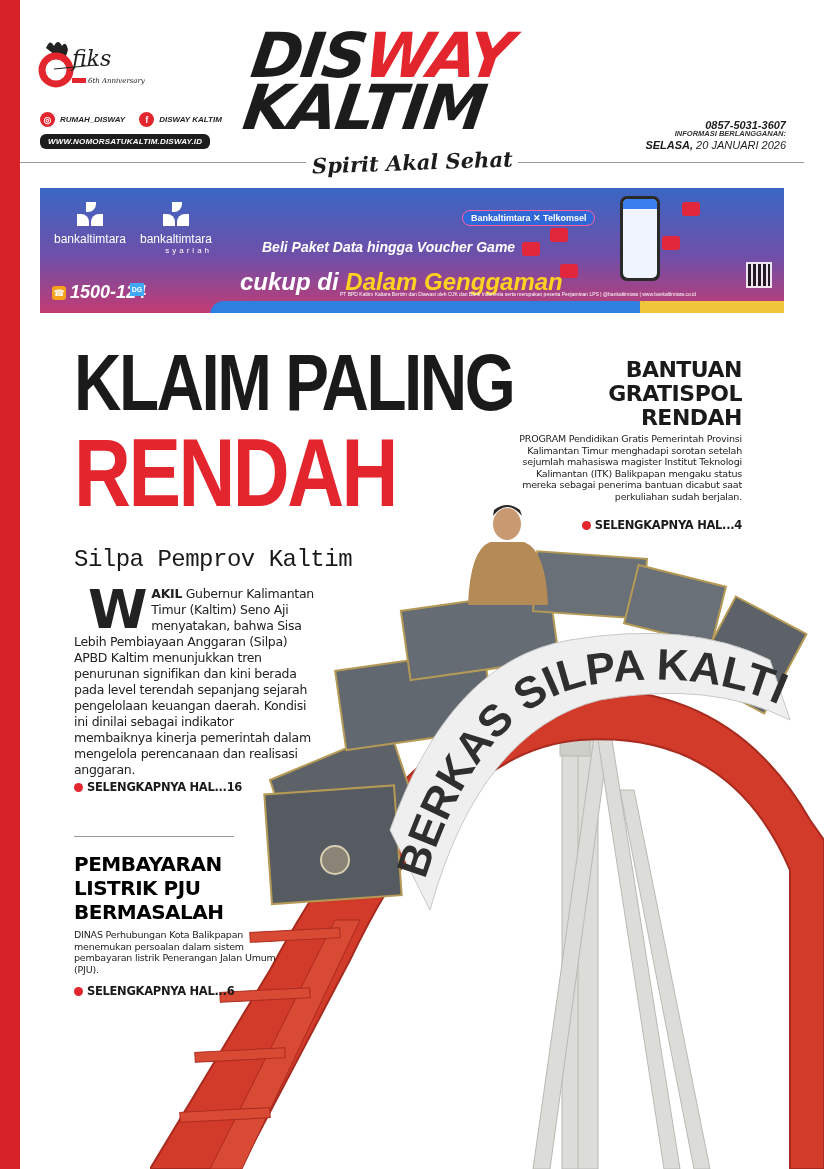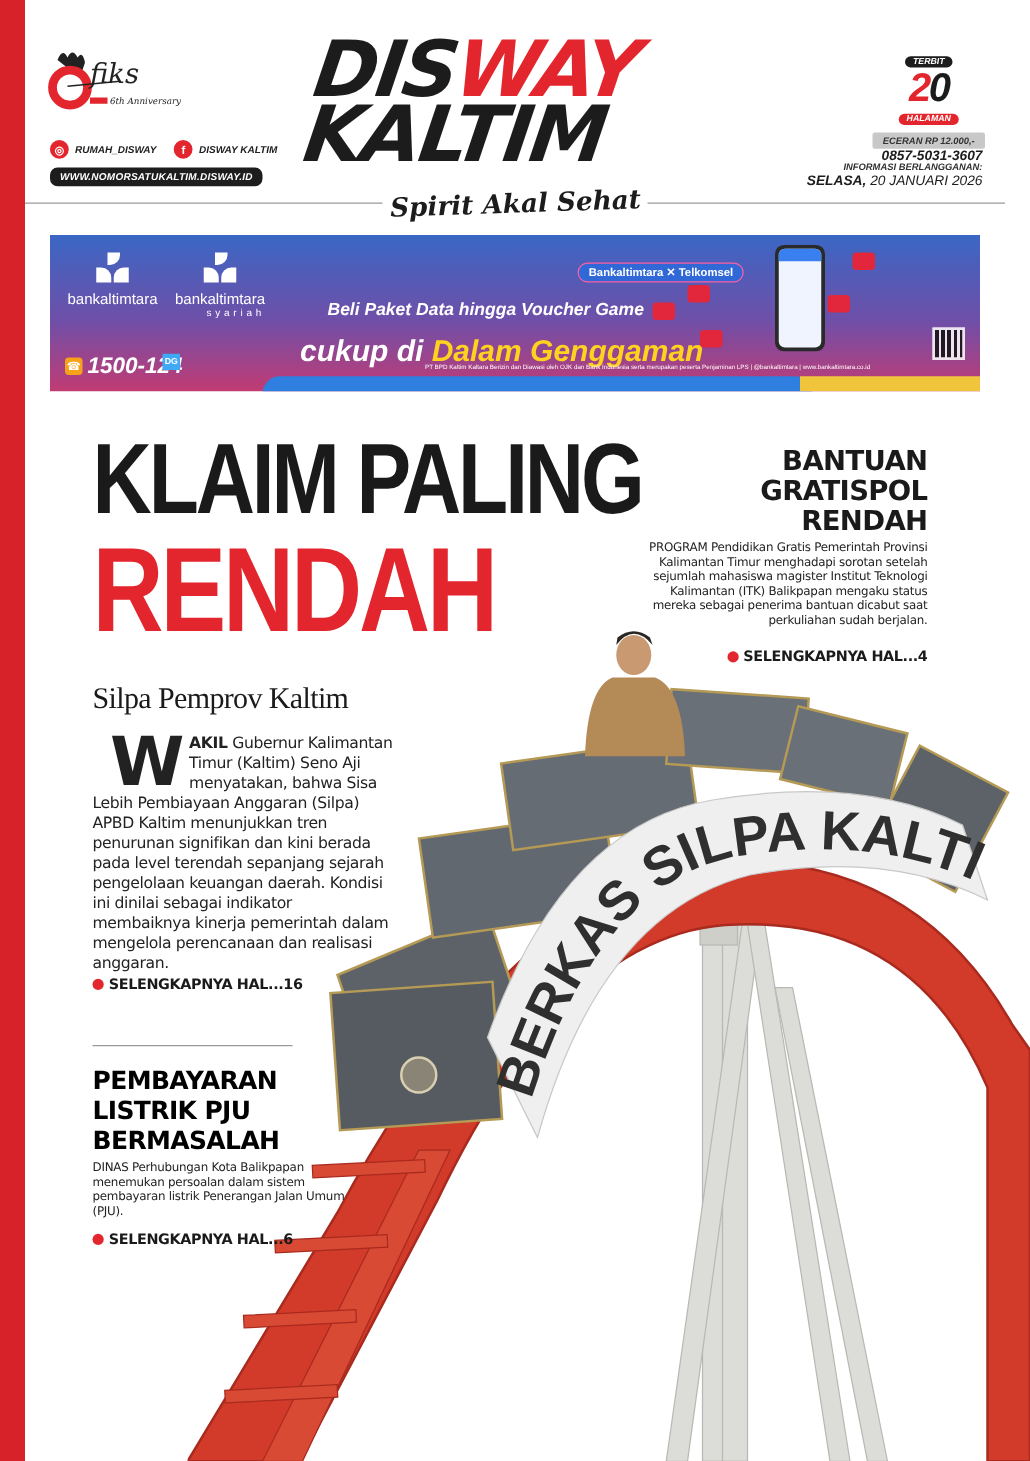--- a/index.html
+++ b/index.html
@@ -59,21 +59,21 @@
   .ad-dg { position: absolute; left: 90px; top: 95px; width: 14px; height: 13px; background: #3fa9f5; color: #fff; font-size: 7px; font-weight: bold; display: flex; align-items: center; justify-content: center; }
   .ad-foot { position: absolute; left: 300px; top: 103px; font-size: 5px; color: #fff; white-space: nowrap; }
   .ad-wave { position: absolute; left: 170px; top: 113px; width: 440px; height: 20px; background: #2f7fe0; border-radius: 14px 14px 0 0; }
   .ad-wave2 { position: absolute; left: 600px; top: 113px; width: 150px; height: 12px; background: #f0c53b; }
   .ad-qr { position: absolute; left: 706px; top: 74px; width: 26px; height: 26px; background:
       repeating-linear-gradient(90deg,#111 0 3px,#fff 3px 5px), #fff; opacity: .85; border: 2px solid #fff; }
 
   
   .headline1 { position: absolute; left: 74px; top: 345px; font-family: "Liberation Sans", sans-serif; font-weight: bold; font-size: 80px; line-height: 76px; color: #1a1a1a; letter-spacing: -3px; transform: scaleX(0.82); transform-origin: left top; white-space: nowrap; }
   .headline2 { position: absolute; left: 74px; top: 425px; font-family: "Liberation Sans", sans-serif; font-weight: bold; font-size: 96px; line-height: 96px; color: #e3262d; letter-spacing: -3px; transform: scaleX(0.82); transform-origin: left top; white-space: nowrap; }
-  .subhead { position: absolute; left: 74px; top: 546px; font-size: 24px; color: #1a1a1a; font-family: Liberation Serif, serif; font-weight: normal; letter-spacing: -0.5px; }
+  .subhead { position: absolute; left: 74px; top: 546px; font-size: 24px; color: #1a1a1a; font-family: Liberation Mono, monospace; font-weight: normal; letter-spacing: -0.5px; }
 
   .lead { position: absolute; left: 74px; top: 586px; width: 240px; font-size: 12.5px; line-height: 16px; color: #222; font-family: "DejaVu Sans", sans-serif; letter-spacing: -0.3px; }
   .dropcap { float: left; font-size: 54px; line-height: 44px; font-weight: bold; margin: 2px 4px 0 14px; font-family: "DejaVu Sans", sans-serif; }
   .lead b { font-weight: bold; }
 
   .readmore { display: flex; align-items: center; gap: 4px; font-size: 11.5px; font-weight: bold; color: #1a1a1a; font-family: "DejaVu Sans", sans-serif; letter-spacing: -0.3px; }
   .readmore .dot { width: 9px; height: 9px; border-radius: 50%; background: #e3262d; }
   .rm-main { position: absolute; left: 74px; top: 780px; }
 
   .divider { position: absolute; left: 74px; top: 836px; width: 160px; height: 1px; background: #9a9a9a; }
@@ -122,26 +122,20 @@
     </div>
     <div class="brand-line2">KALTIM</div>
   </div>
 
   <div class="tagline-row">
     <div class="tagline-rule"></div>
     <div class="tagline">Spirit Akal Sehat</div>
     <div class="tagline-rule"></div>
   </div>
 
-  <div class="issue-box">
-    <div class="terbit">TERBIT</div>
-    <div class="pages-num"><span class="d2">2</span><span class="d0">0</span></div>
-    <div class="halaman">HALAMAN</div>
-    <div class="eceran">ECERAN RP 12.000,-</div>
-  </div>
   <div class="info-lbl">INFORMASI BERLANGGANAN:</div>
   <div class="info-phone">0857-5031-3607</div>
   <div class="pub-date"><b>SELASA,</b><span> 20 JANUARI 2026</span></div>
 </header>
 
 <section class="ad">
   <div class="ad-bank" style="left:14px;">
     <div class="logo">
       <span style="left:9px;top:0;width:10px;height:10px;border-radius:0 0 8px 0;"></span>
       <span style="left:0;top:12px;width:12px;height:12px;border-radius:0 8px 0 0;"></span>

